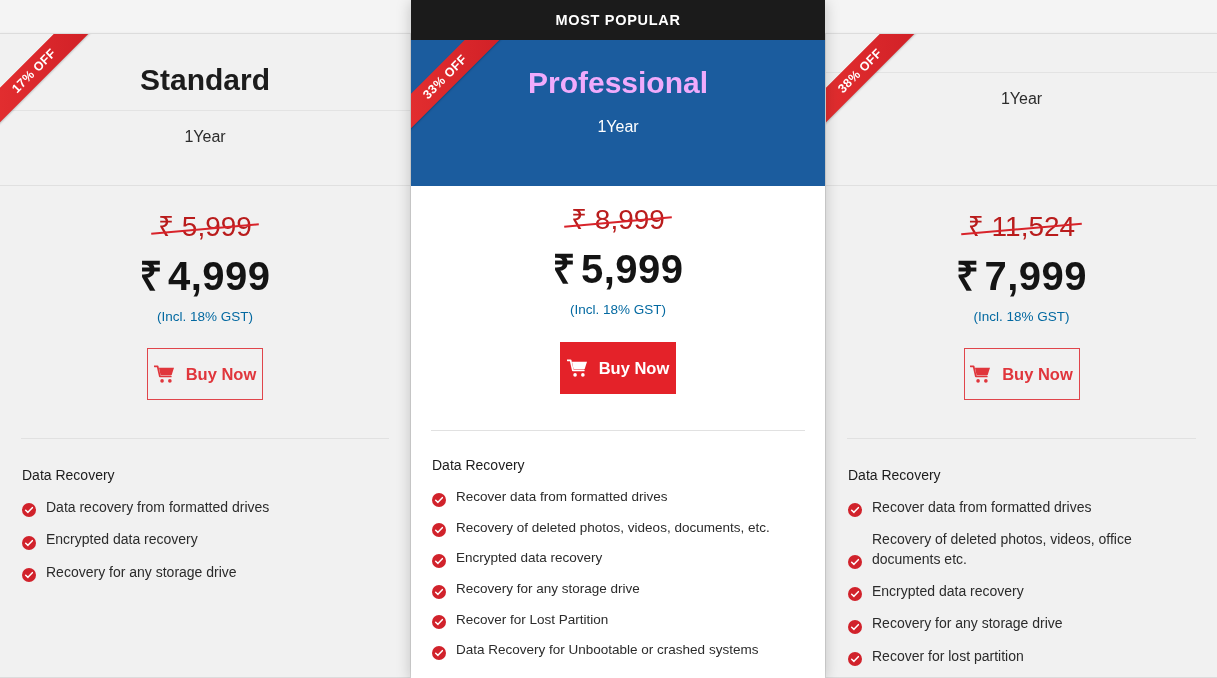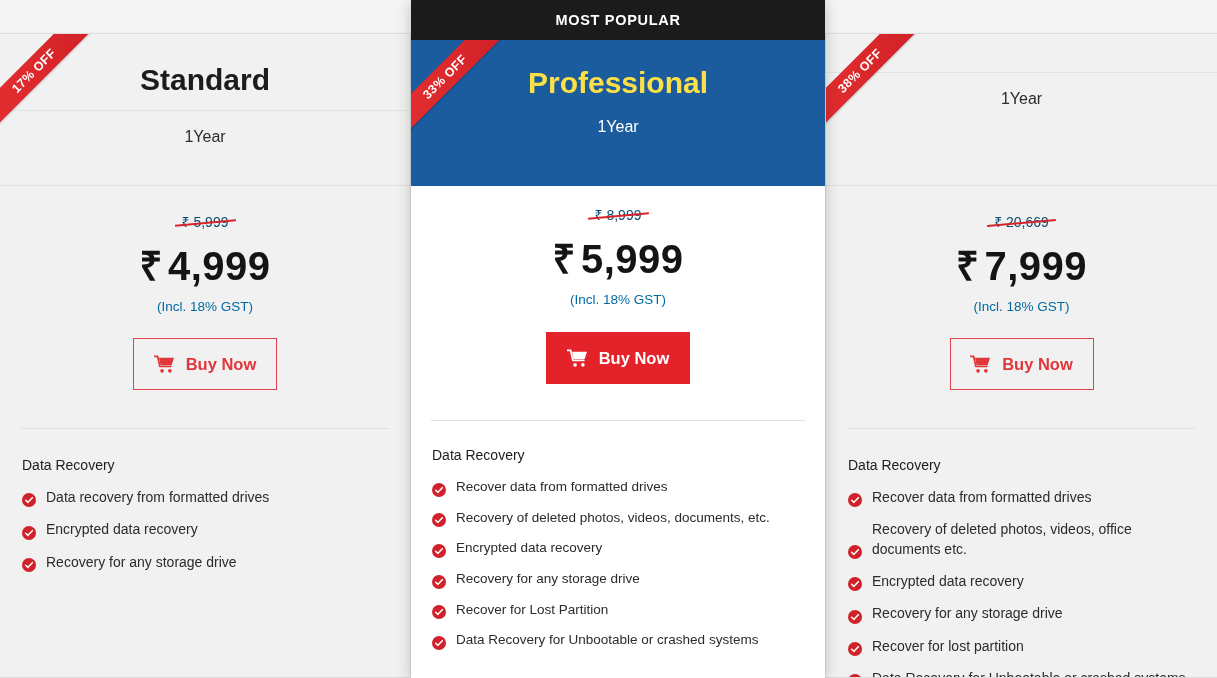--- a/index.html
+++ b/index.html
@@ -75,21 +75,21 @@
     padding-top: 24px;
     background: #1b5c9e;
   }
 
   .plan-title {
     font-size: 30px;
     font-weight: bold;
     color: #1c1c1c;
     line-height: 1.25;
   }
-  .head.featured .plan-title { color: #fde047; }
+  .head.featured .plan-title { color: #f0abfc; }
 
   .head.side .title-rule {
     margin: 11px 0 0 0;
     border: 0;
     border-top: 1px solid #e3e3e3;
   }
 
   .plan-term {
     font-size: 16px;
     color: #2c2c2c;
@@ -126,22 +126,22 @@
   }
 
   
   .price-block { text-align: center; }
   .price-block.side     { padding-top: 27px; }
   .price-block.featured { padding-top: 20px; }
 
   .price-old {
     position: relative;
     display: inline-block;
-    font-size: 14px;
-    color: #0c4a6e;
+    font-size: 28px;
+    color: #b91c1c;
     line-height: 1;
   }
   .price-old::after {
     content: "";
     position: absolute;
     left: -7px;
     right: -7px;
     top: 52%;
     height: 2px;
     background: #d8232a;
@@ -167,21 +167,21 @@
   
   .buy-row { text-align: center; }
   .buy-row.side     { margin-top: 24px; }
   .buy-row.featured { margin-top: 25px; }
 
   .buy-btn {
     display: inline-flex;
     align-items: center;
     justify-content: center;
     gap: 11px;
-    width: 144px;
+    width: 116px;
     height: 52px;
     font-size: 16.5px;
     font-weight: bold;
     cursor: pointer;
     font-family: "Liberation Sans", sans-serif;
   }
   .buy-btn.outline {
     background: transparent;
     border: 1.5px solid #e0454b;
     color: #e0363c;
@@ -412,21 +412,21 @@
 
     <div class="head side">
       <div class="ribbon">
         <span>38% OFF</span>
       </div>
       <hr class="title-rule">
       <div class="plan-term">1Year</div>
     </div>
 
     <div class="price-block side">
-      <div class="price-old">₹ 20,669</div>
+      <div class="price-old">₹ 11,524</div>
       <div class="price-new">
         <span class="rupee">₹</span><span>7,999</span>
       </div>
       <div class="price-gst">(Incl. 18% GST)</div>
     </div>
 
     <div class="buy-row side">
       <button class="buy-btn outline">
         <span class="cart-icon">
           <svg viewBox="0 0 24 22" width="21" height="19" aria-hidden="true">

